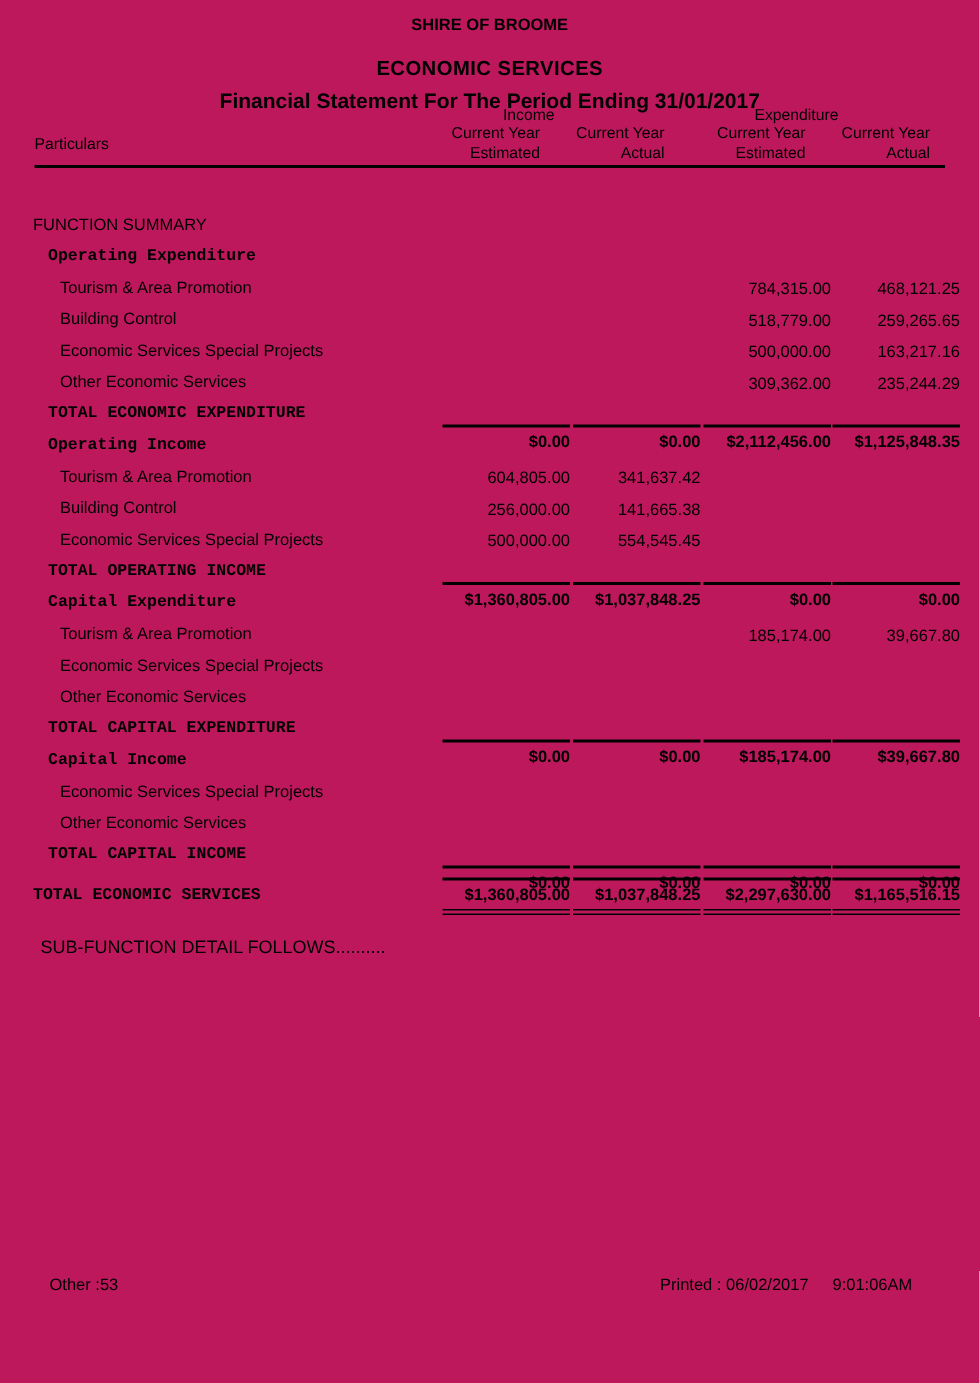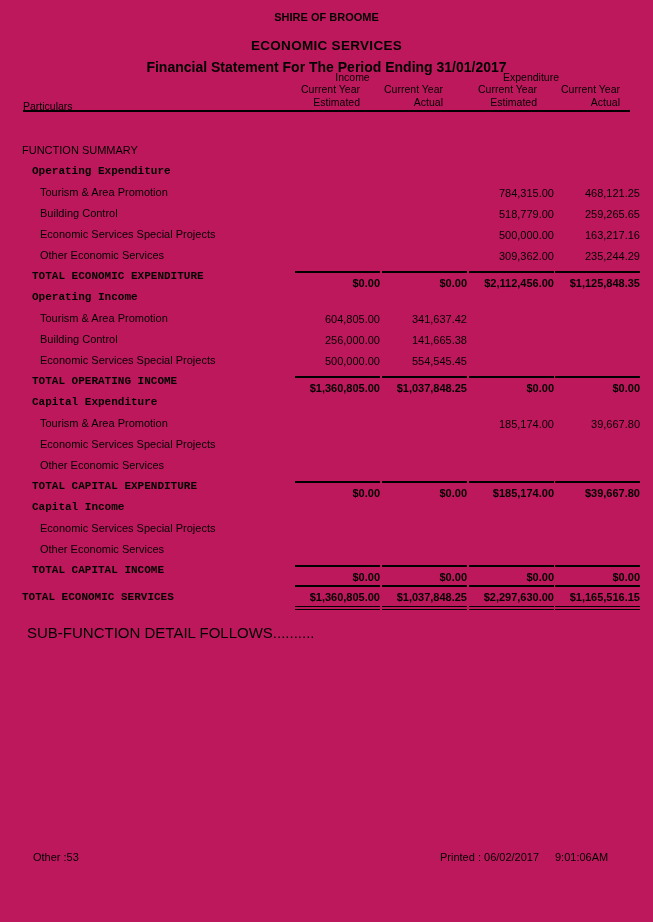--- a/index.html
+++ b/index.html
@@ -18,21 +18,21 @@
   
   .org      { top:11px; font-size:11px; }
   .schedule { top:25px; font-size:11px; }
   .title    { top:38px; font-size:13.5px; letter-spacing:0.3px; }
   .subtitle { top:59px; font-size:14px; }
 
   
   .grp { top:71px; font-size:10.5px; text-align:center; }
   .grp-income { left:295px; width:115px; }
   .grp-exp    { left:473px; width:116px; }
-  .particulars { left:23px; top:100px; font-size:10.5px; }
+  .particulars { left:23px; top:90px; font-size:10.5px; }
   .hc { position:absolute; top:83px; font-size:10.5px; text-align:right; line-height:13px; white-space:nowrap; }
   .hc1 { left:275px; width:85px; }
   .hc2 { left:358px; width:85px; }
   .hc3 { left:452px; width:85px; }
   .hc4 { left:535px; width:85px; }
   .rule { top:110px; left:23px; width:607px; height:2px; background:#000; }
 
   
   .tbody { position:absolute; top:141px; left:0; width:551px; }
   .row { position:relative; height:21px; }
@@ -41,25 +41,25 @@
   .i0 { left:22px; }
   .i1 { left:32px; }
   .i2 { left:40px; }
   .row-section .label, .row-total .label, .row-grand .label { font-weight:bold;font-family:Liberation Mono, monospace; }
   .row-grand .label { top:6px; }
   .cell { position:absolute; top:3px; font-size:11px; text-align:right; line-height:14px; }
   .c1 { left:295px; width:85px; }
   .c2 { left:382px; width:85px; }
   .c3 { left:469px; width:85px; }
   .c4 { left:555px; width:85px; }
-  .row-total .cell { top:4px; border-top:2px solid #000; padding-top:3px; font-weight:bold; }
+  .row-total .cell { top:16px; border-top:2px solid #000; padding-top:3px; font-weight:bold; }
   .row-grand .cell { top:0; border-top:2px solid #000; border-bottom:4px double #000; padding-top:3px; padding-bottom:2px; font-weight:bold; }
 
   
-  .footnote { left:27px; top:624px; font-size:15px; }
+  .footnote { left:27px; top:624px; font-size:12px; }
   .footer-page { left:33px; top:851px; font-size:11px; }
   .footer-printed { left:440px; top:851px; font-size:11px; }
   .footer-time { left:555px; top:851px; font-size:11px; }
 </style>
 </head>
 <body>
 
 <div class="page">
 
   <div class="abs ctr b org">SHIRE OF BROOME</div>

